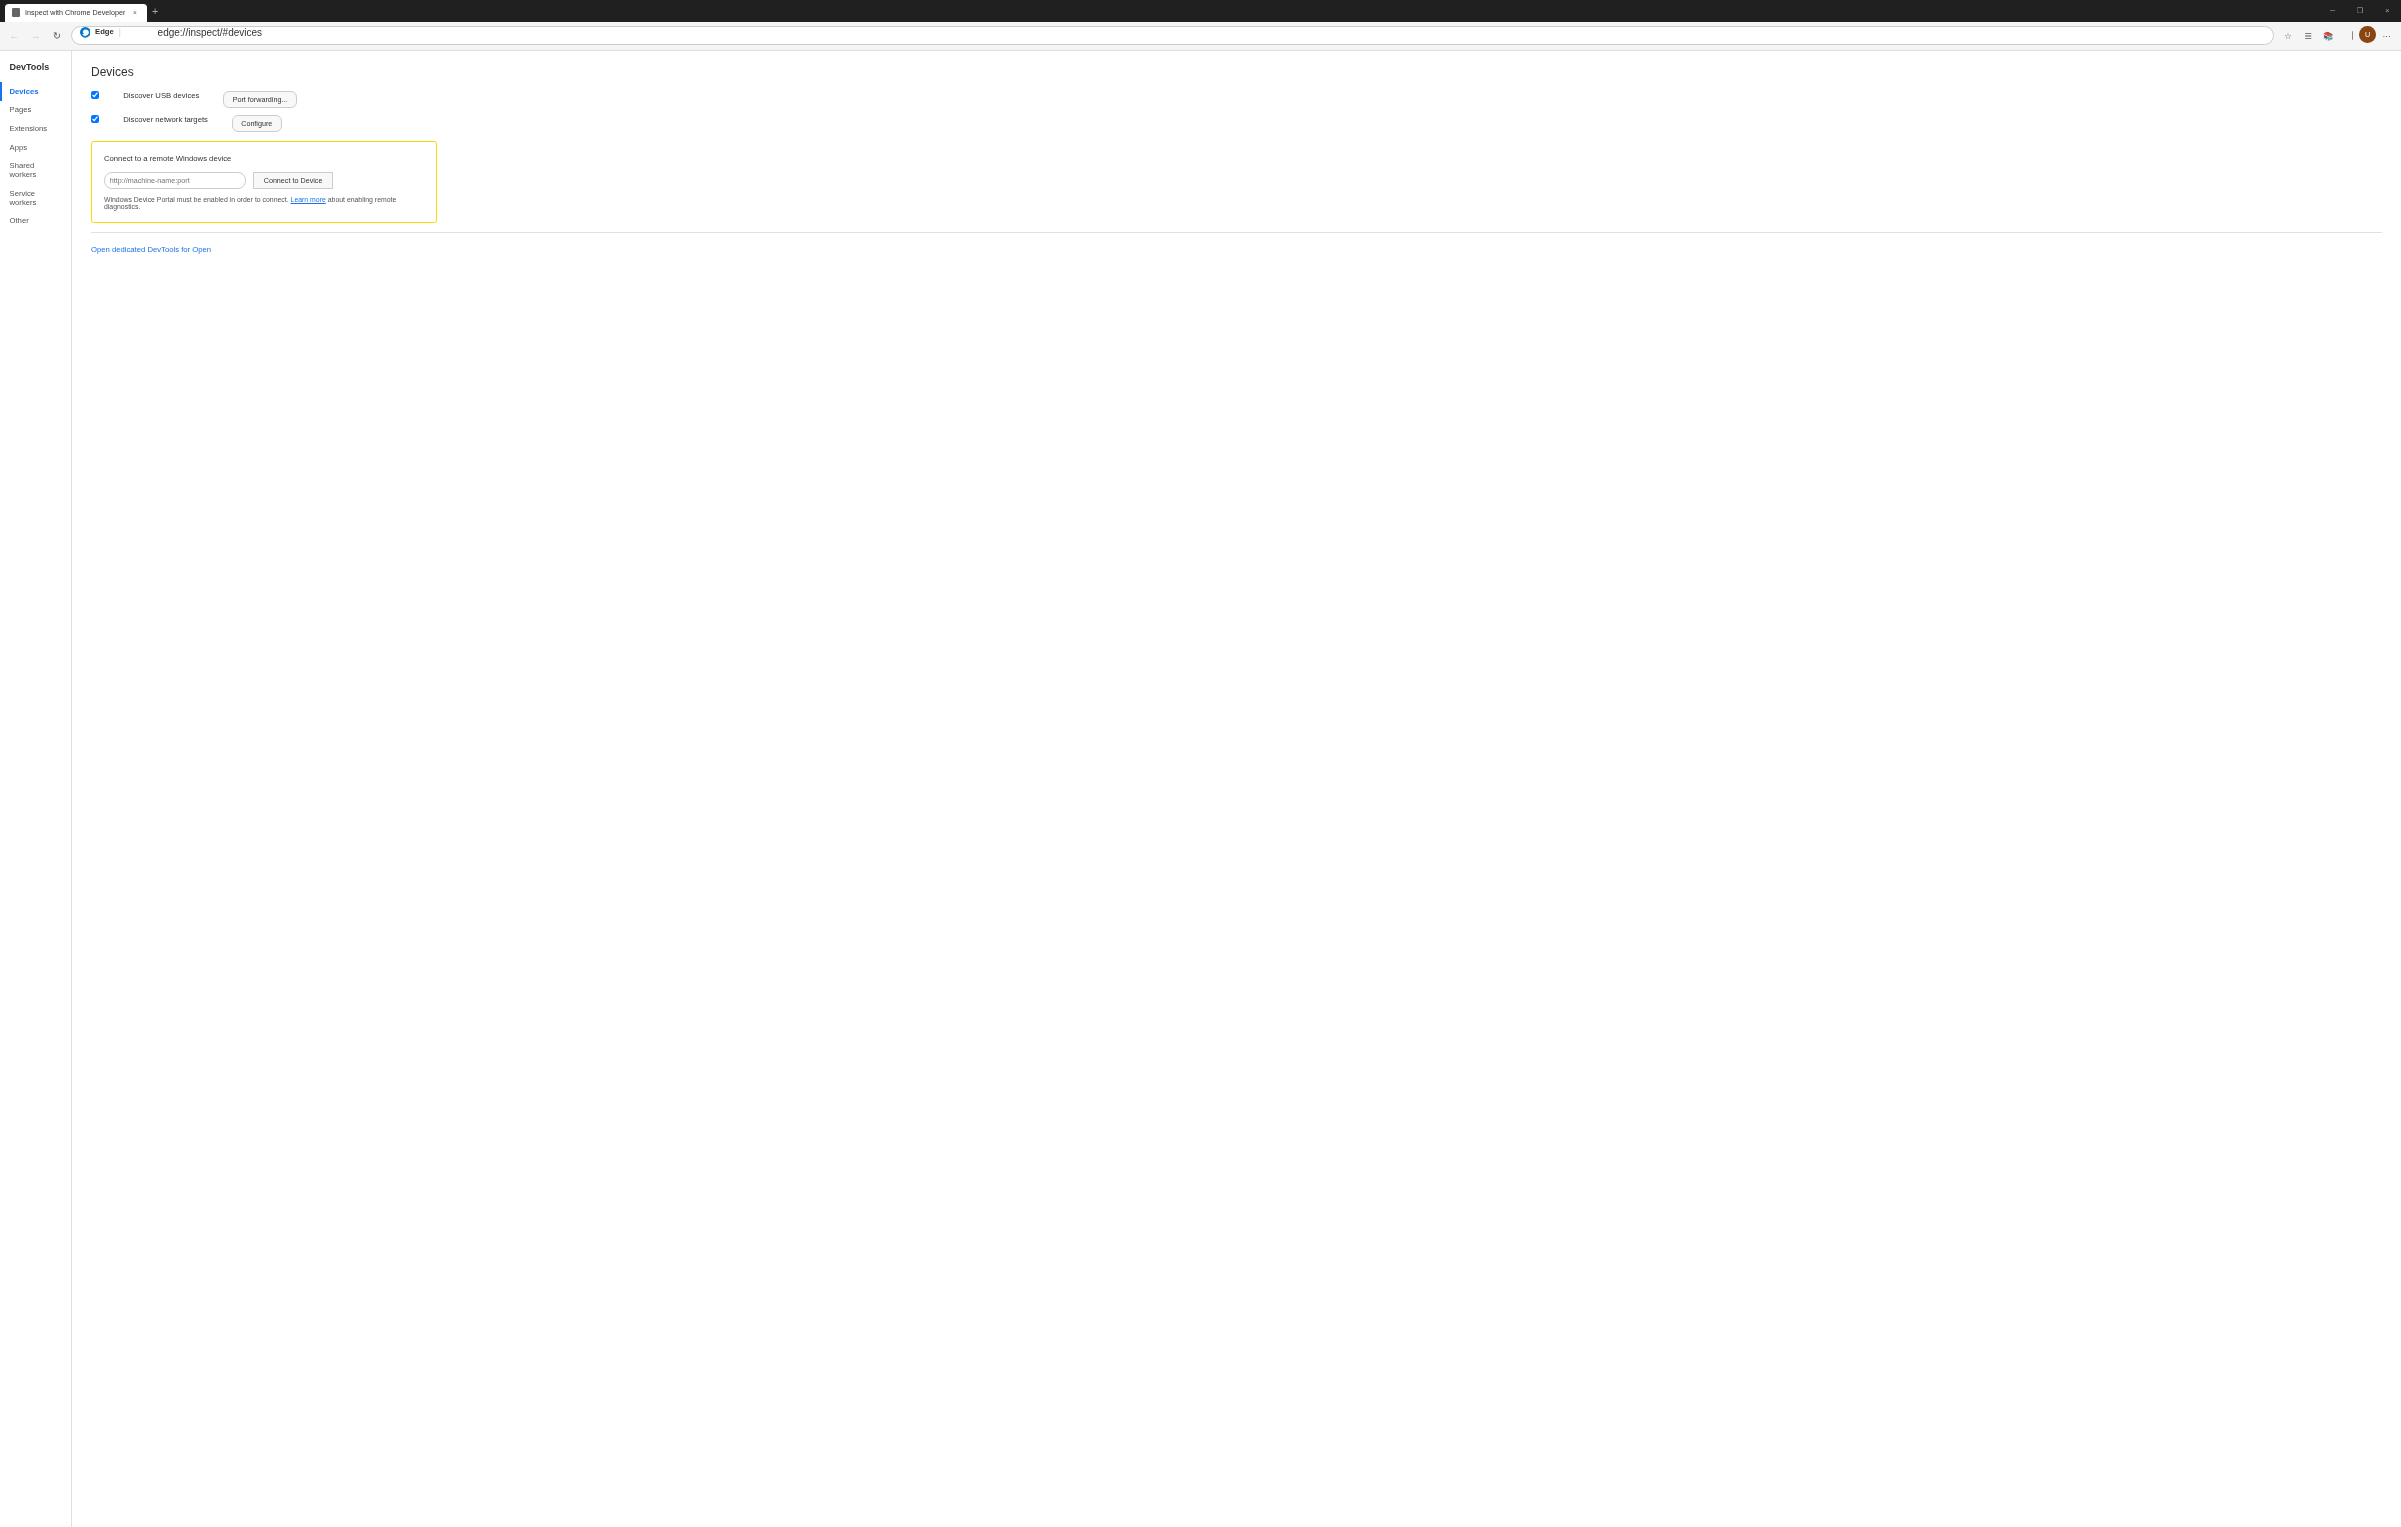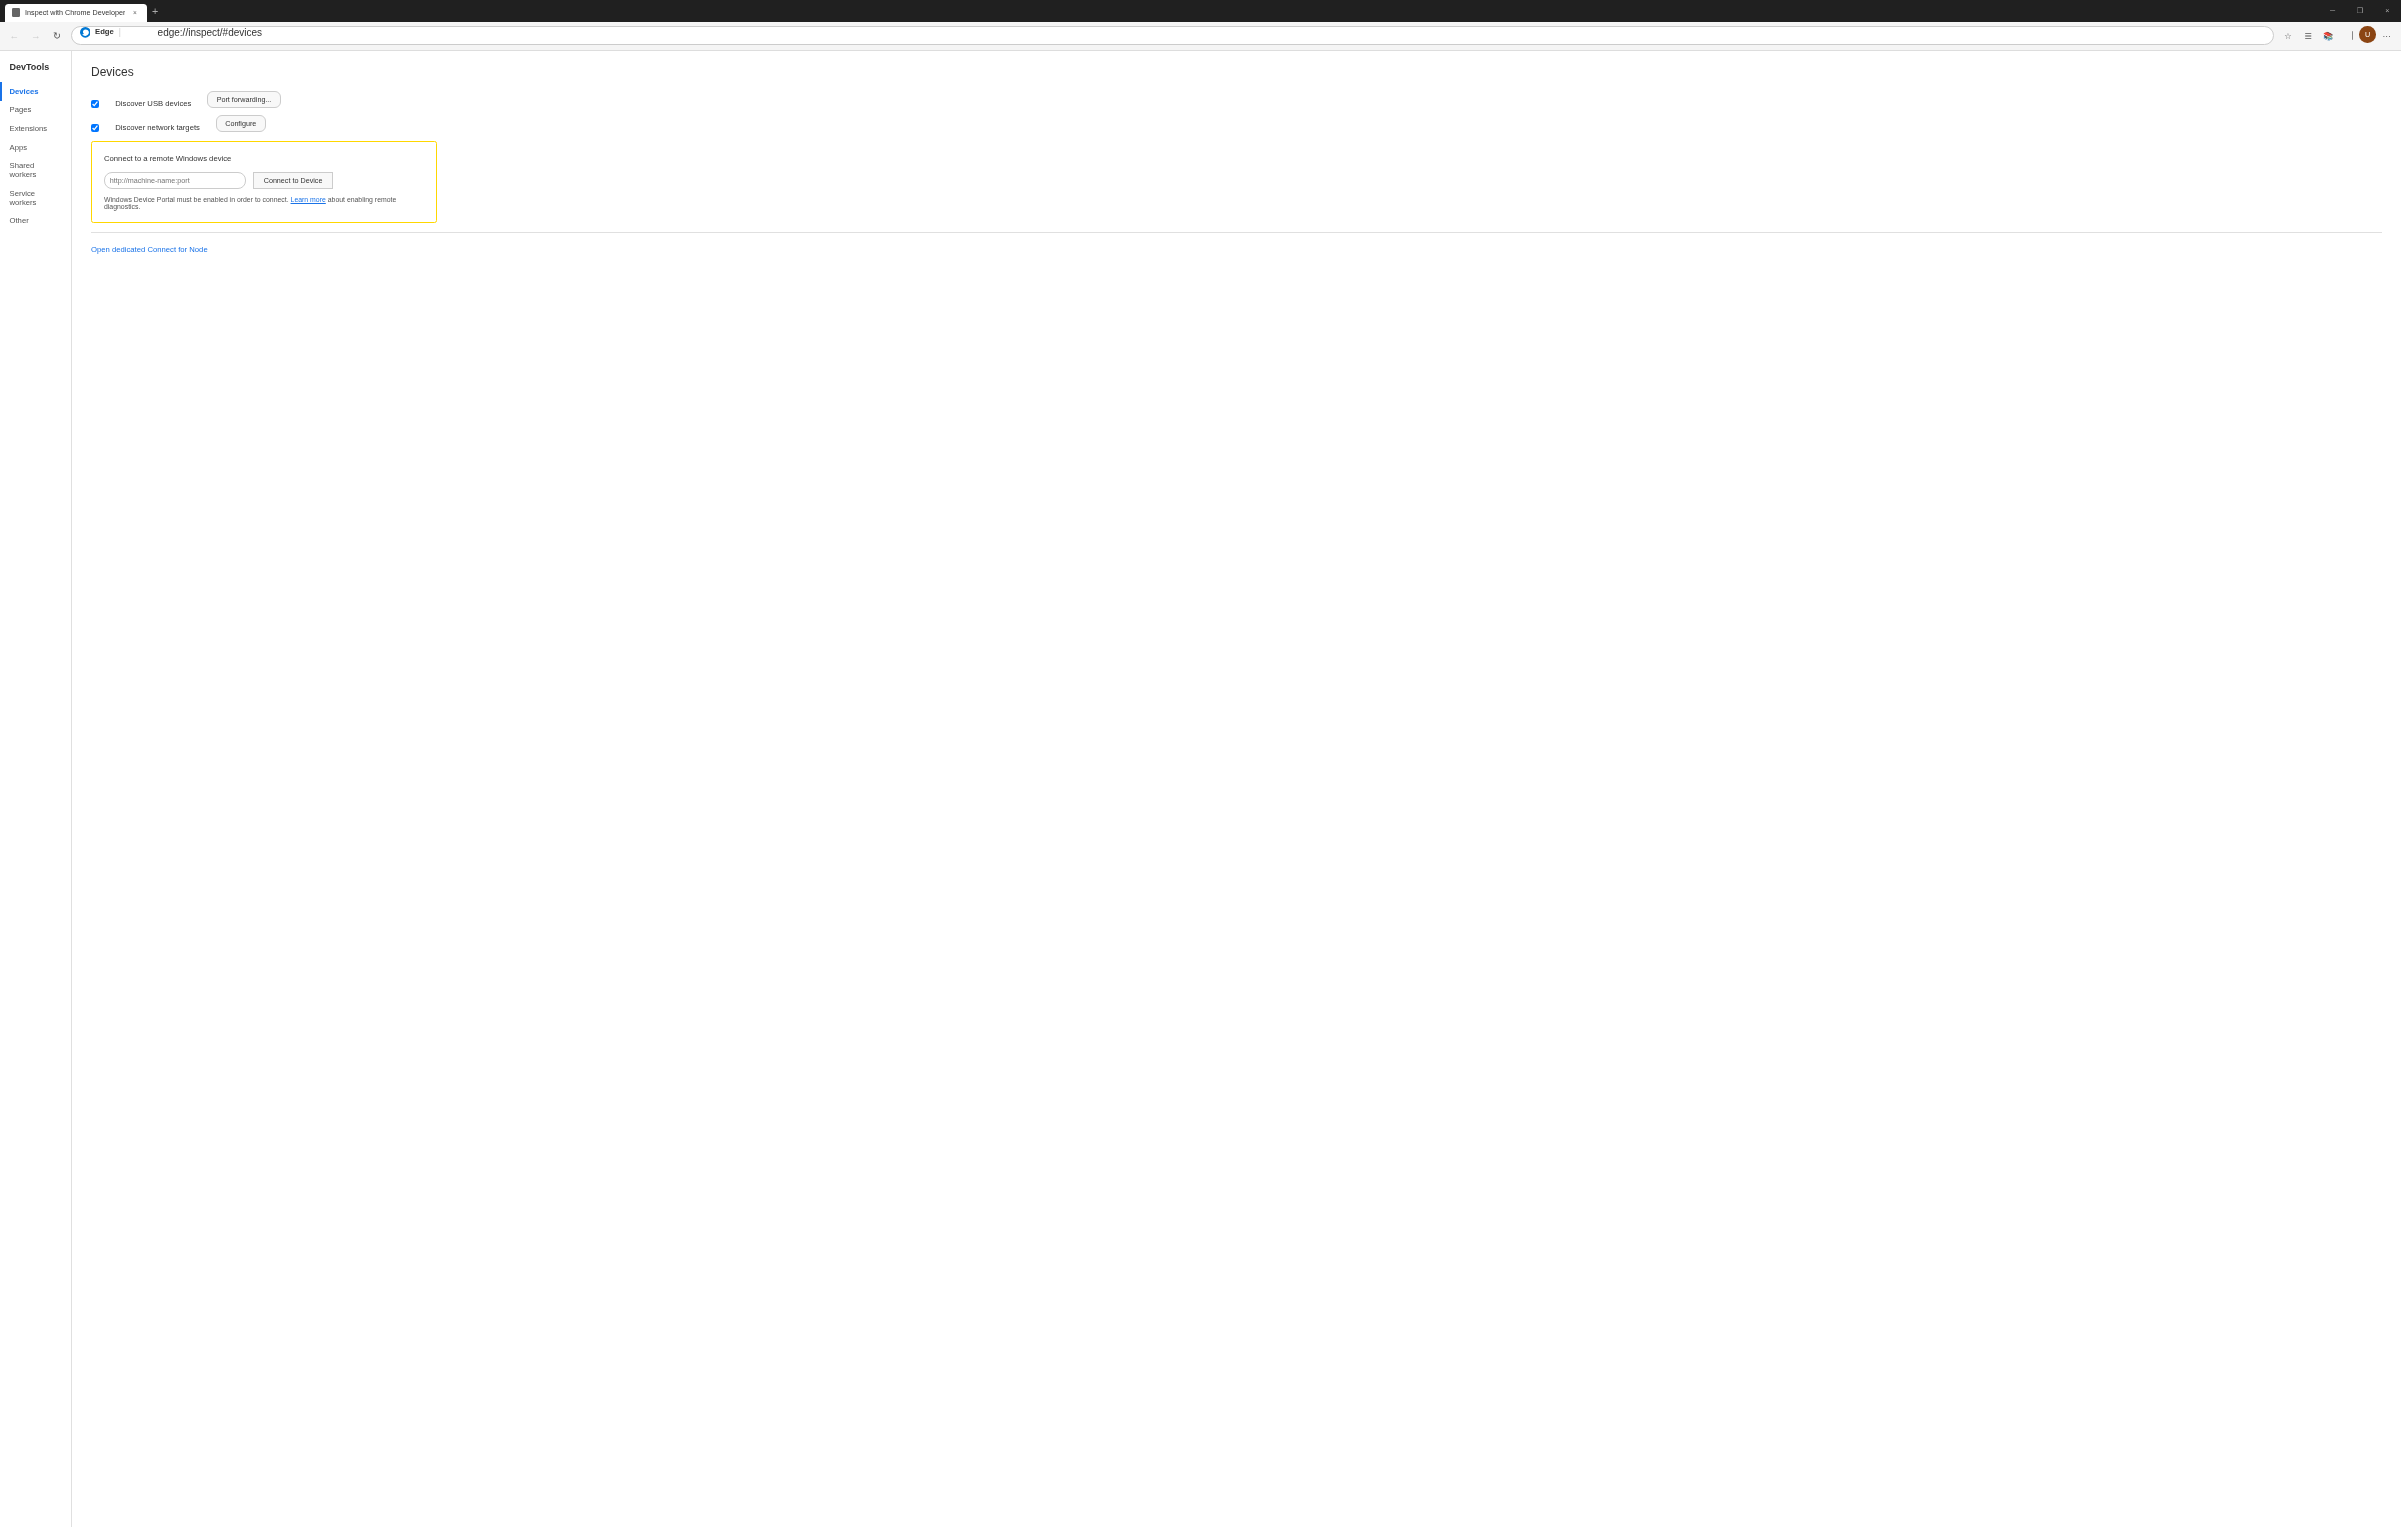--- a/index.html
+++ b/index.html
@@ -209,22 +209,22 @@
     .page-title {
       font-size: 12px;
       font-weight: 400;
       color: #333;
       margin-bottom: 12px;
     }
 
     
     .checkbox-row {
       display: flex;
-      align-items: flex-end;
-      gap: 16px;
+      align-items: flex-start;
+      gap: 24px;
       margin-bottom: 7.2px;
     }
     .checkbox-row input[type="checkbox"] {
       width: 8.3px;
       height: 8.3px;
       cursor: pointer;
     }
     .checkbox-label {
       font-size: 7.7px;
       color: #333;
@@ -396,16 +396,16 @@
       </div>
       <p class="connect-help">
         <span>Windows Device Portal must be enabled in order to connect.</span>
         <a href="#">Learn more</a>
         <span> about enabling remote diagnostics.</span>
       </p>
     </div>
 
     <hr class="section-divider">
 
-    <a href="#" class="node-link">Open dedicated Connect for Node</a>
+    <a href="#" class="node-link">Open dedicated DevTools for Open</a>
   </div>
 </div>
 
 
 </body></html>

